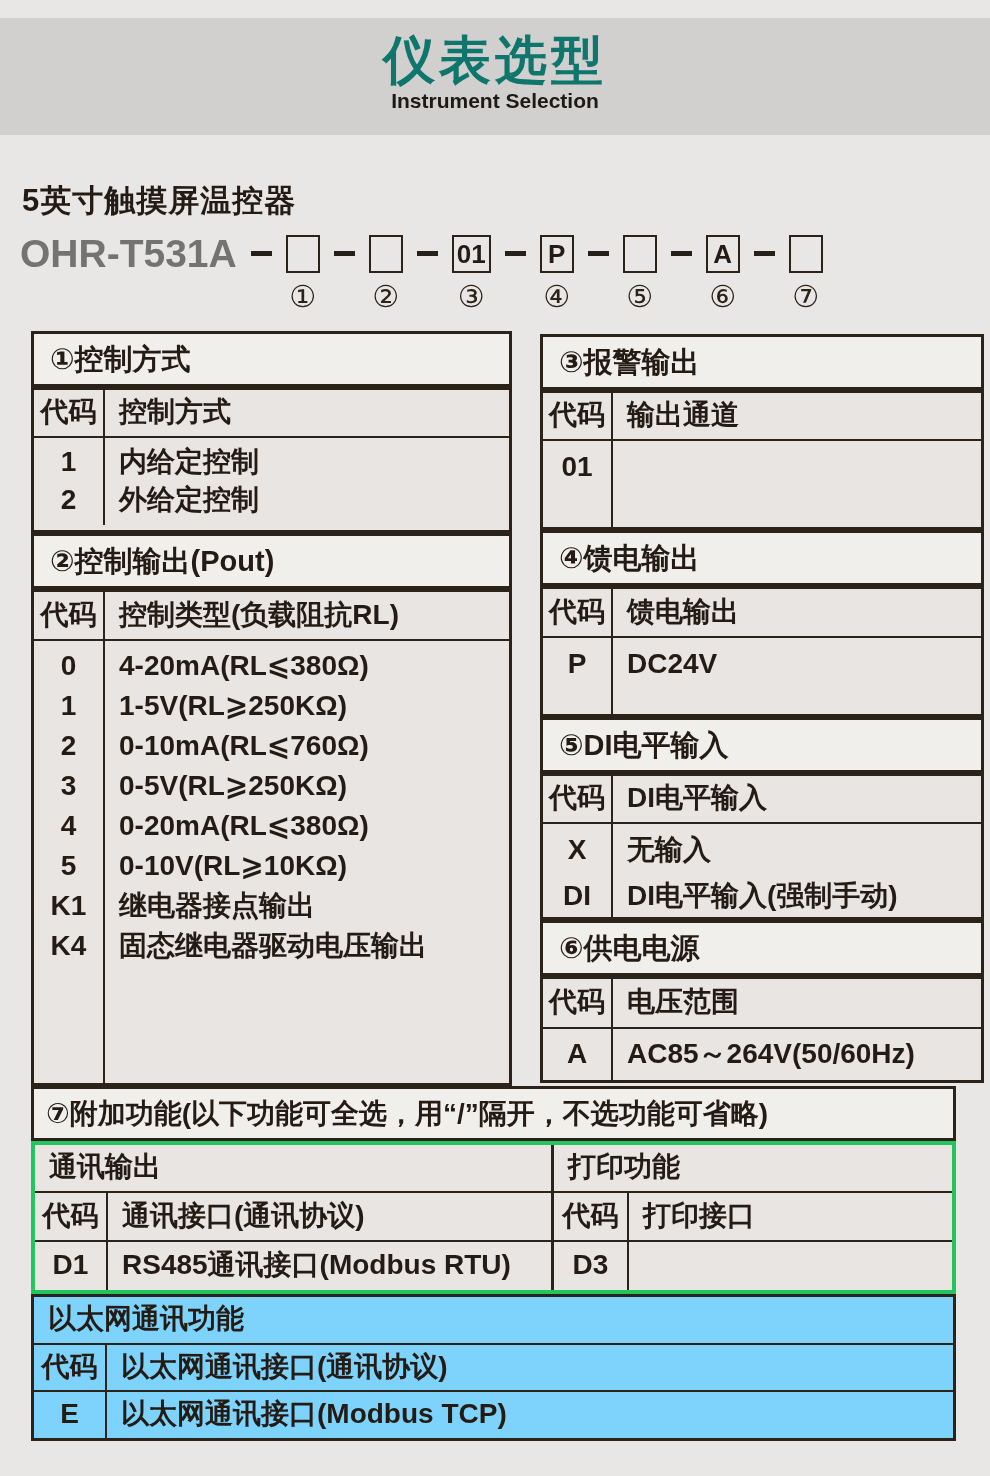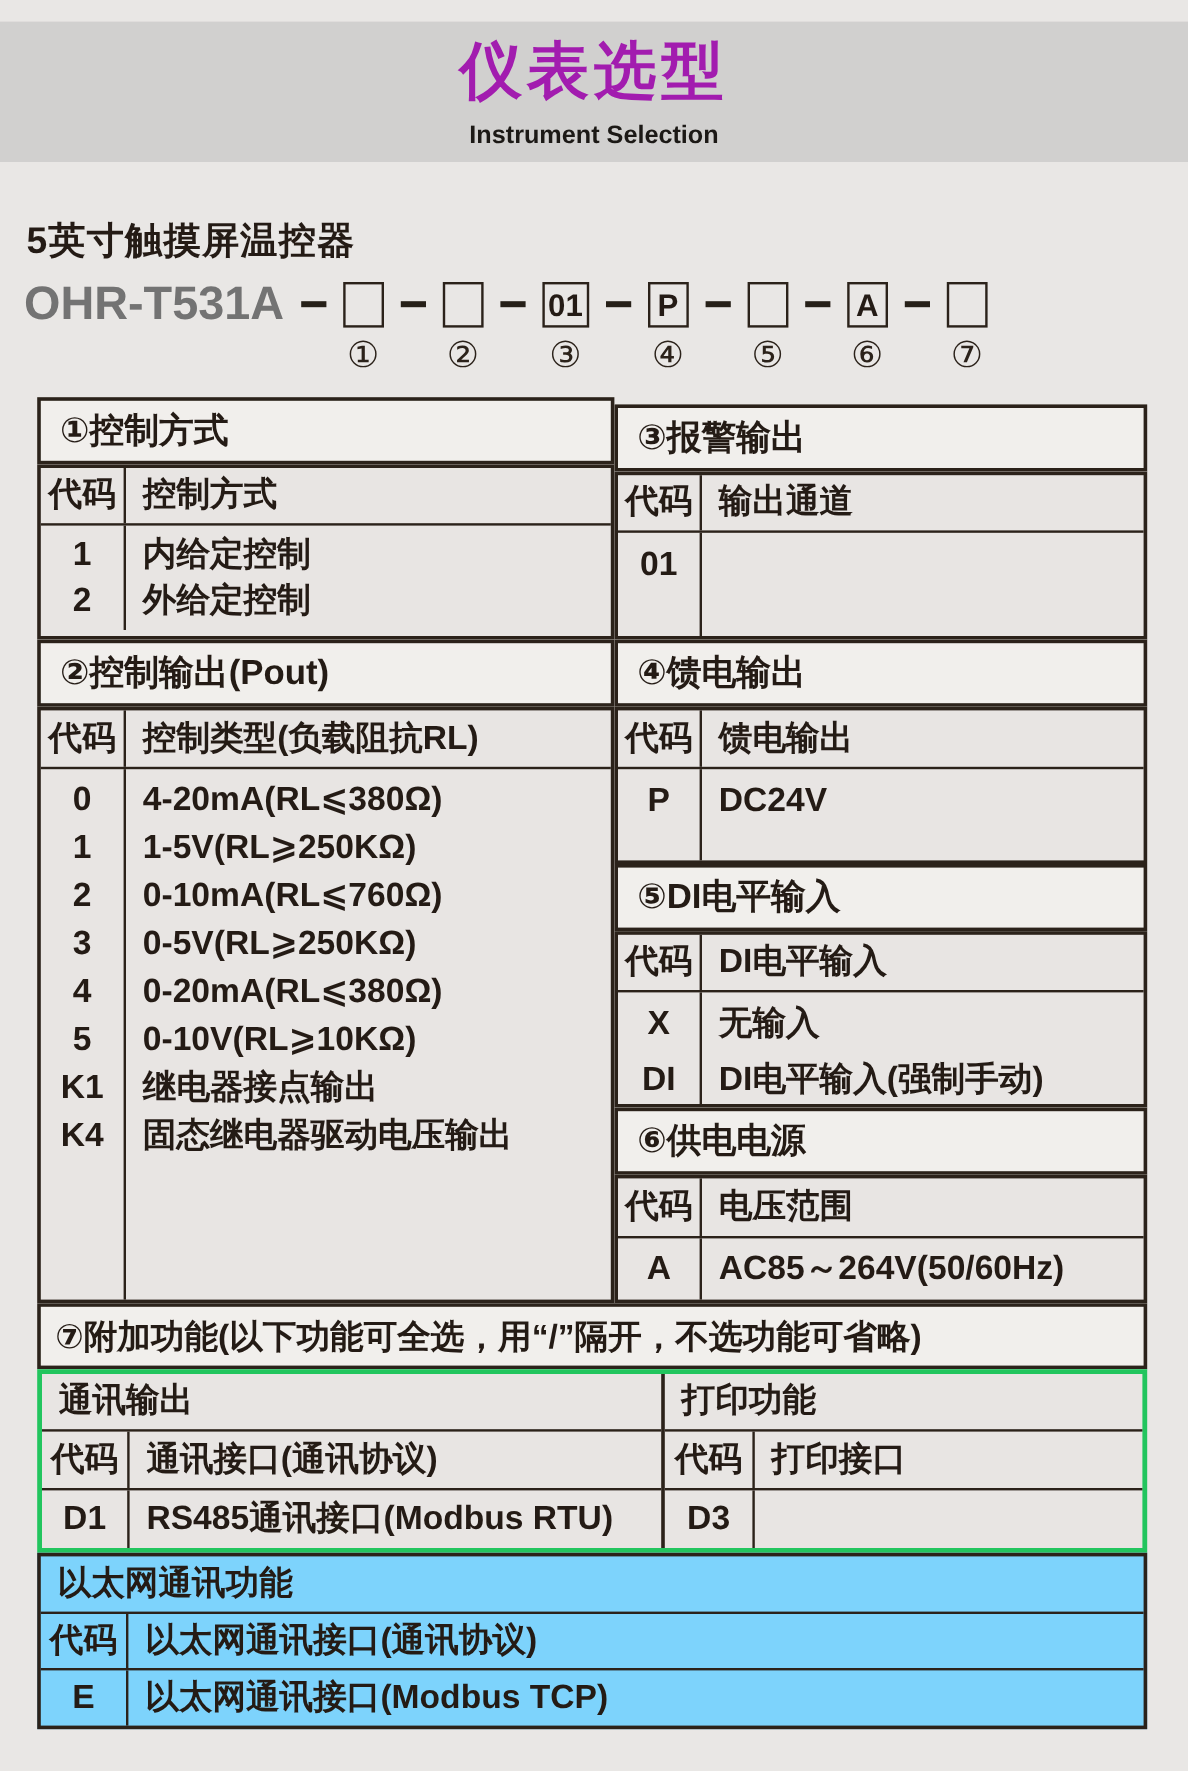--- a/index.html
+++ b/index.html
@@ -10,24 +10,24 @@
     color:#241b15;
     -webkit-font-smoothing:antialiased;
   }
   
   .title-band{
     position:absolute;top:18px;left:0;right:0;height:117px;
     background:#d1d0cf;text-align:center;
   }
   .title-zh{
     padding-top:14px;font-size:52px;line-height:56px;font-weight:700;
-    letter-spacing:4px;color:#a21caf;
+    letter-spacing:4px;color:#0f766e;
   }
   .title-en{
-    font-size:21px;line-height:24px;font-weight:600;color:#1c1916;margin-top:13px;
+    font-size:21px;line-height:24px;font-weight:600;color:#1c1916;margin-top:1px;
   }
   
   .product-name{
     position:absolute;top:180px;left:22px;
     font-size:31px;font-weight:700;color:#241b15;letter-spacing:1px;
   }
   .model-line{
     position:absolute;top:232px;left:20px;
     display:flex;align-items:flex-start;gap:14px;
   }
@@ -42,21 +42,21 @@
     box-sizing:border-box;margin-top:3px;
     min-width:34px;height:38px;border:2px solid #2b221a;
     font-size:26px;line-height:34px;font-weight:600;text-align:center;
     padding:0 3px;color:#241b15;
   }
   .circ{
     margin-top:8px;font-size:30px;line-height:32px;font-weight:400;color:#2b221a;
   }
   
   .tables{position:absolute;top:331px;left:31px;width:925px;}
-  .cols{display:flex;align-items:flex-end;}
+  .cols{display:flex;align-items:center;gap:28px;}
   .col-left{width:481px;flex:none;}
   .col-right{width:444px;flex:none;}
   .sec-header{
     box-sizing:border-box;border:3px solid #2b221a;background:#f1efec;
     height:56px;line-height:50px;padding-left:16px;
     font-size:29px;font-weight:600;color:#241b15;
   }
   .ct{box-sizing:border-box;border:3px solid #2b221a;background:#e8e5e3;}
   .ct-head{display:flex;border-bottom:2px solid #2b221a;font-weight:600;}
   .ct-body{display:flex;font-weight:600;}

